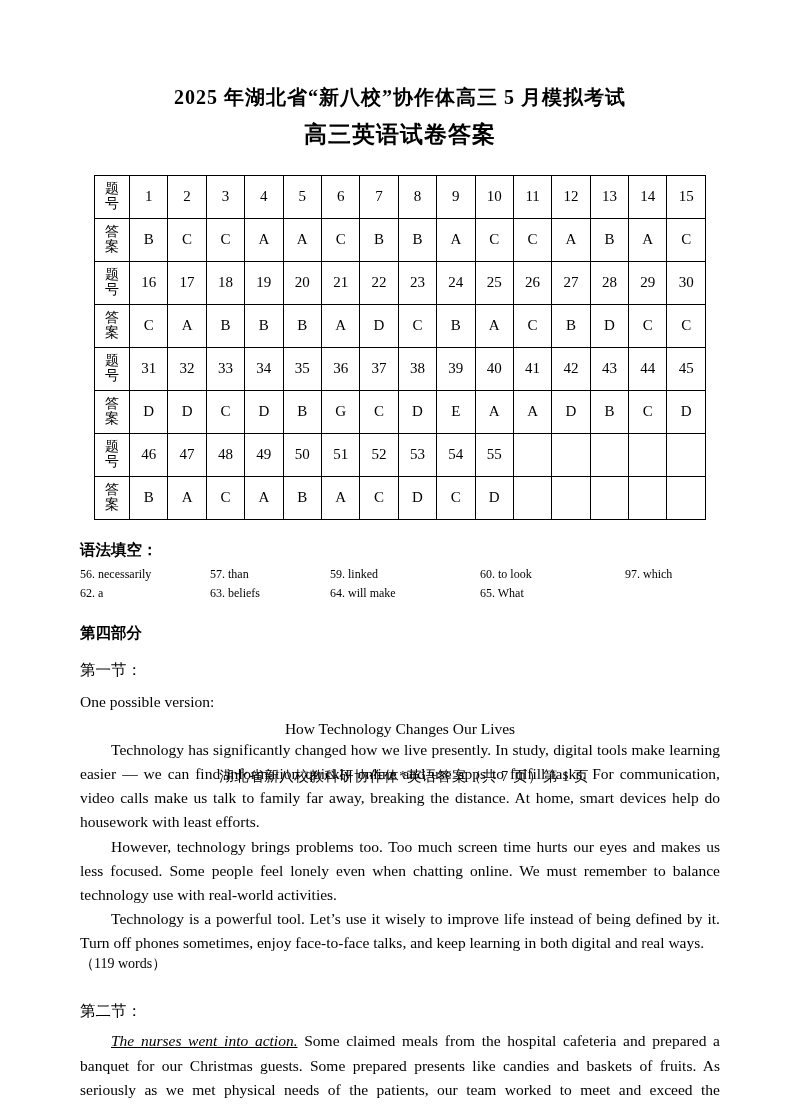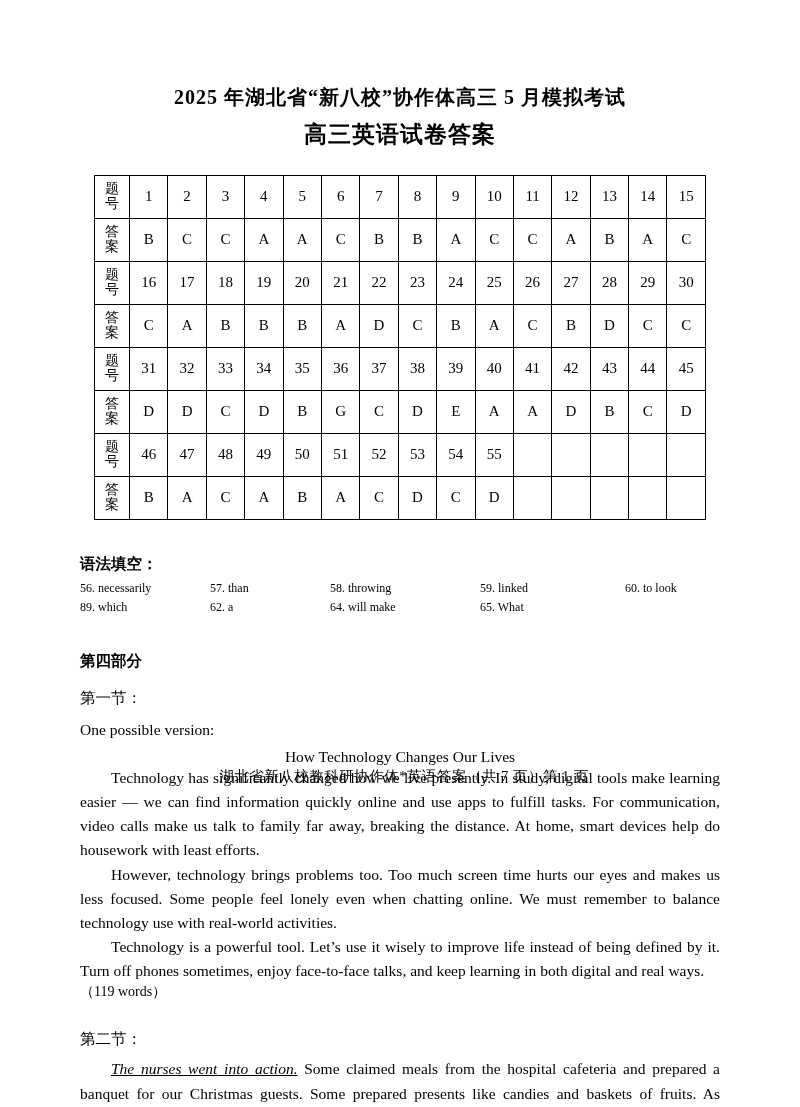--- a/index.html
+++ b/index.html
@@ -69,21 +69,21 @@
   }
   .answer-table td.ans {
     font-size: 15px;
   }
   .answer-table td.empty {
     border: 1px solid #000;
   }
   .sec-head {
     font-weight: bold;
     font-size: 15.5px;
-    margin-top: 34px;
+    margin-top: 20px;
   }
   .gram-grid {
     display: grid;
     grid-template-columns: 130px 120px 150px 145px 130px;
     font-size: 12px;
     line-height: 1.6;
     margin-top: 4px;
   }
   .gram-cell {
     white-space: nowrap;
@@ -308,25 +308,25 @@
         <td class="empty"></td>
         <td class="empty"></td>
       </tr>
     </tbody>
   </table>
 
   <div class="sec-head">语法填空：</div>
   <div class="gram-grid">
     <div class="gram-cell">56. necessarily</div>
     <div class="gram-cell">57. than</div>
-    <div class="gram-cell">58. throwing</div>
     <div class="gram-cell">59. linked</div>
     <div class="gram-cell">60. to look</div>
-    <div class="gram-cell">89.    which</div>
+    <div class="gram-cell">97.    which</div>
     <div class="gram-cell">62. a</div>
+    <div class="gram-cell">63. beliefs</div>
     <div class="gram-cell">64. will make</div>
     <div class="gram-cell">65. What</div>
   </div>
 
   <div class="sec-head">第四部分</div>
   <div class="plain" style="">第一节：</div>
   <div class="plain" style="margin-top:8px;">One possible version:</div>
   <div class="essay-title">How Technology Changes Our Lives</div>
   <p class="body">Technology has significantly changed how we live presently. In study, digital tools make learning easier — we can find information quickly online and use apps to fulfill tasks. For communication, video calls make us talk to family far away, breaking the distance. At home, smart devices help do housework with least efforts.</p>
   <p class="body">However, technology brings problems too. Too much screen time hurts our eyes and makes us less focused. Some people feel lonely even when chatting online. We must remember to balance technology use with real-world activities.</p>

